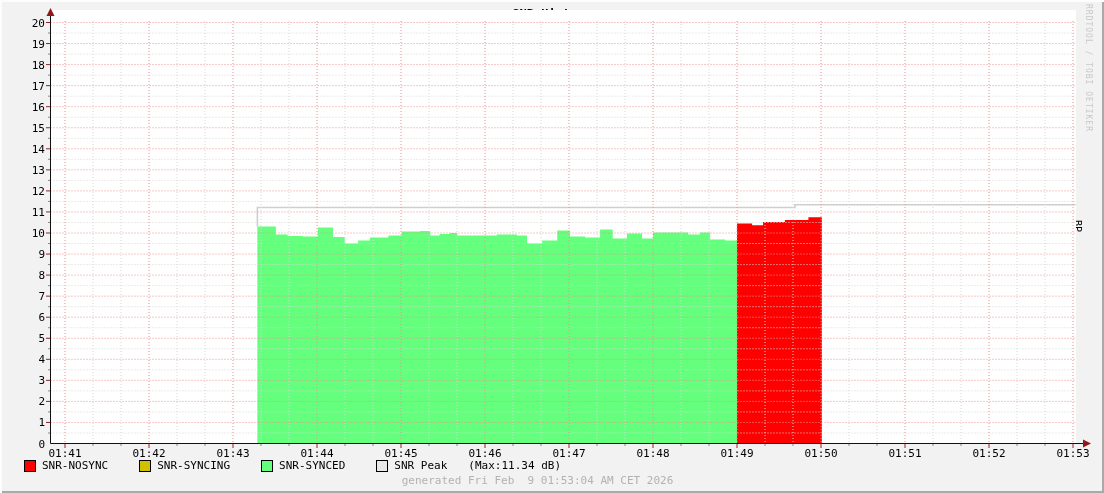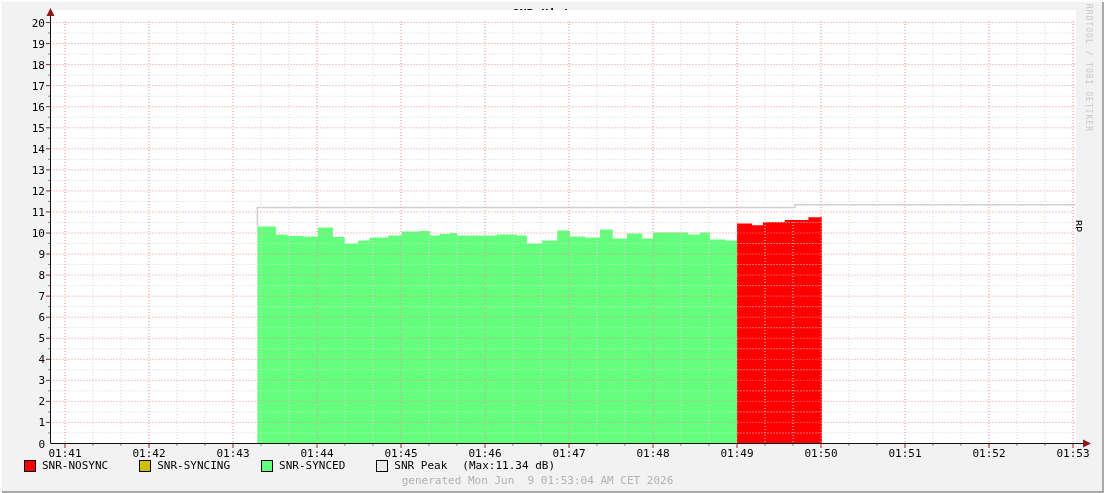--- a/index.html
+++ b/index.html
@@ -20,21 +20,21 @@
   #right-axis-label{
     position:absolute;left:1072px;top:220px;writing-mode:vertical-rl;
     font-size:10px;color:#000;
   }
   #legend{
     position:absolute;left:8px;top:459px;display:flex;align-items:center;
     gap:15px;font-size:11px;color:#000;
   }
   .legend-item{display:inline-flex;align-items:center;gap:6px;margin-left:16px;}
   .swatch{width:10px;height:10px;border:1px solid #000;display:inline-block;}
-  #legend-note{white-space:pre;}
+  #legend-note{margin-left:6px;white-space:pre;}
   #footer{
     position:absolute;left:0;top:474px;width:1075px;text-align:center;
     font-size:11px;color:#b2b2b2;white-space:pre;
   }
   text{font-family:"DejaVu Sans Mono",monospace;font-size:11px;fill:#000;}
 </style>
 </head>
 <body>
 
 <div id="graph">
@@ -266,14 +266,14 @@
         <span class="swatch" style="background: rgb(99, 255, 125);"></span>
         <span>SNR-SYNCED</span>
       </span>
       <span class="legend-item">
         <span class="swatch" style="background: rgb(233, 233, 233);"></span>
         <span>SNR Peak</span>
       </span>
       <span id="legend-note">(Max:11.34 dB)</span>
   </div>
 
-  <div id="footer">generated Mon Jun  9 01:53:04 AM CET 2026</div>
+  <div id="footer">generated Fri Feb  9 01:53:04 AM CET 2026</div>
 </div>
 
 </body></html>

